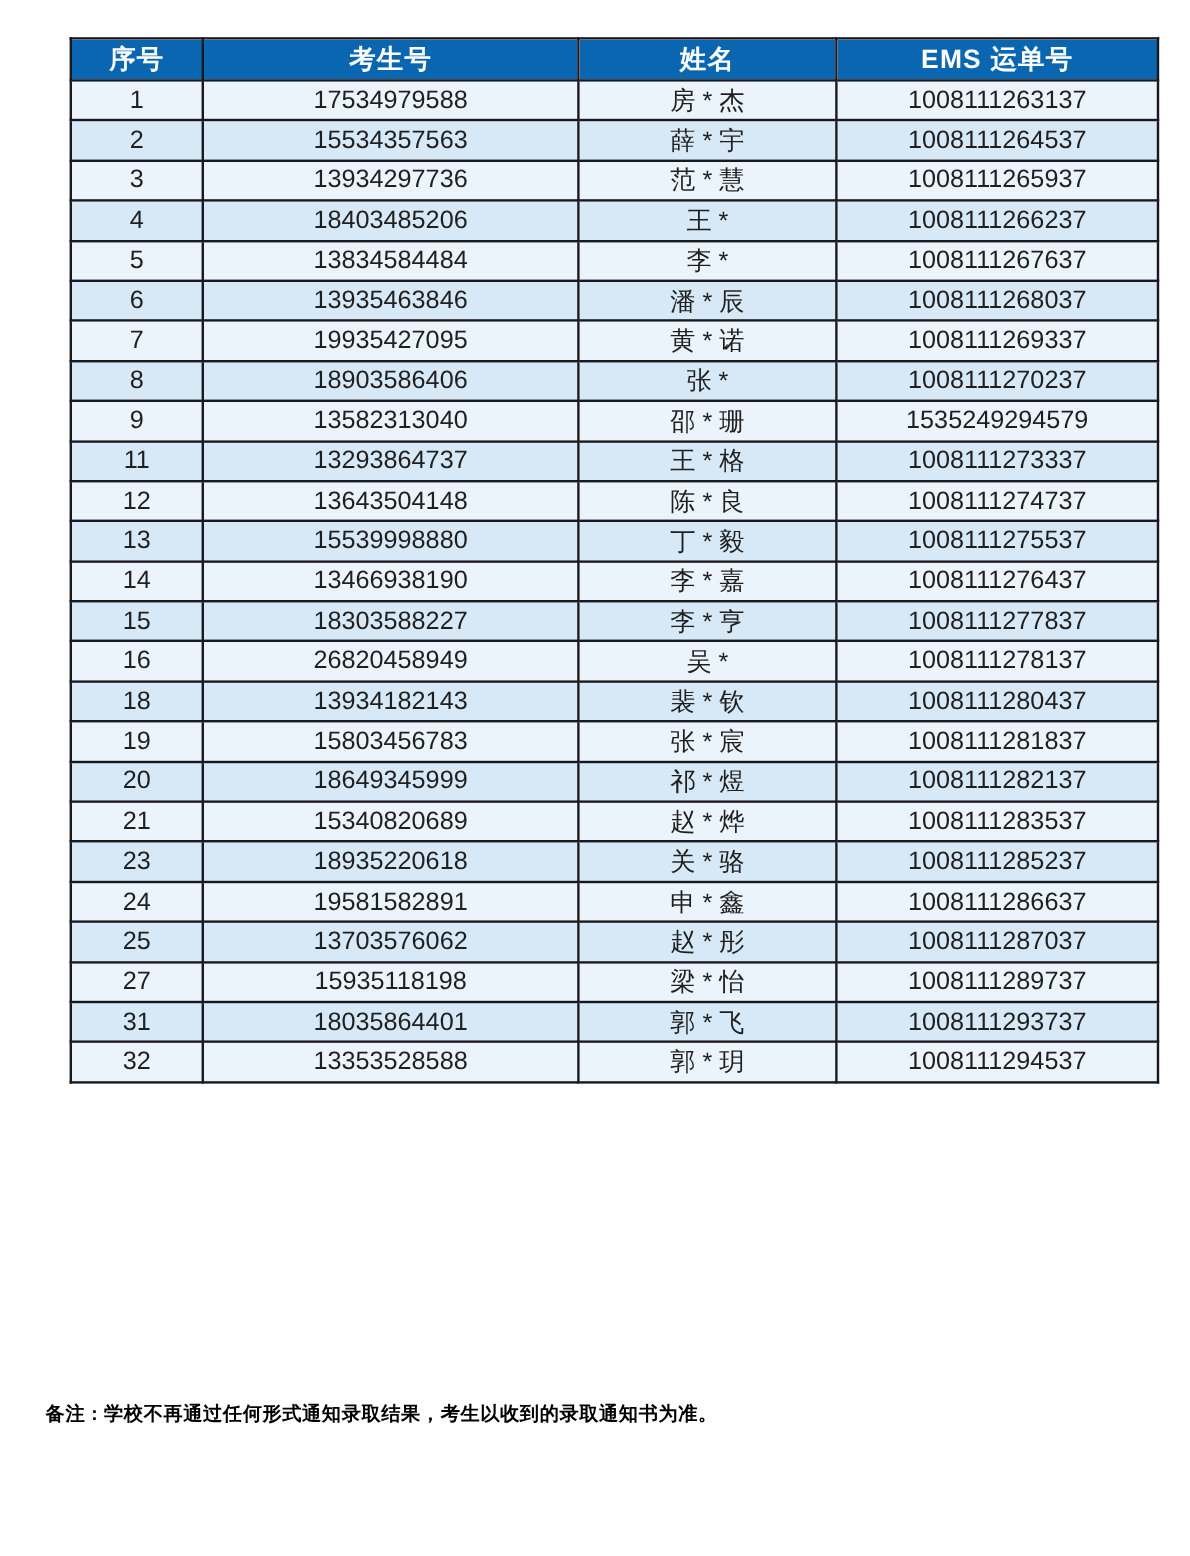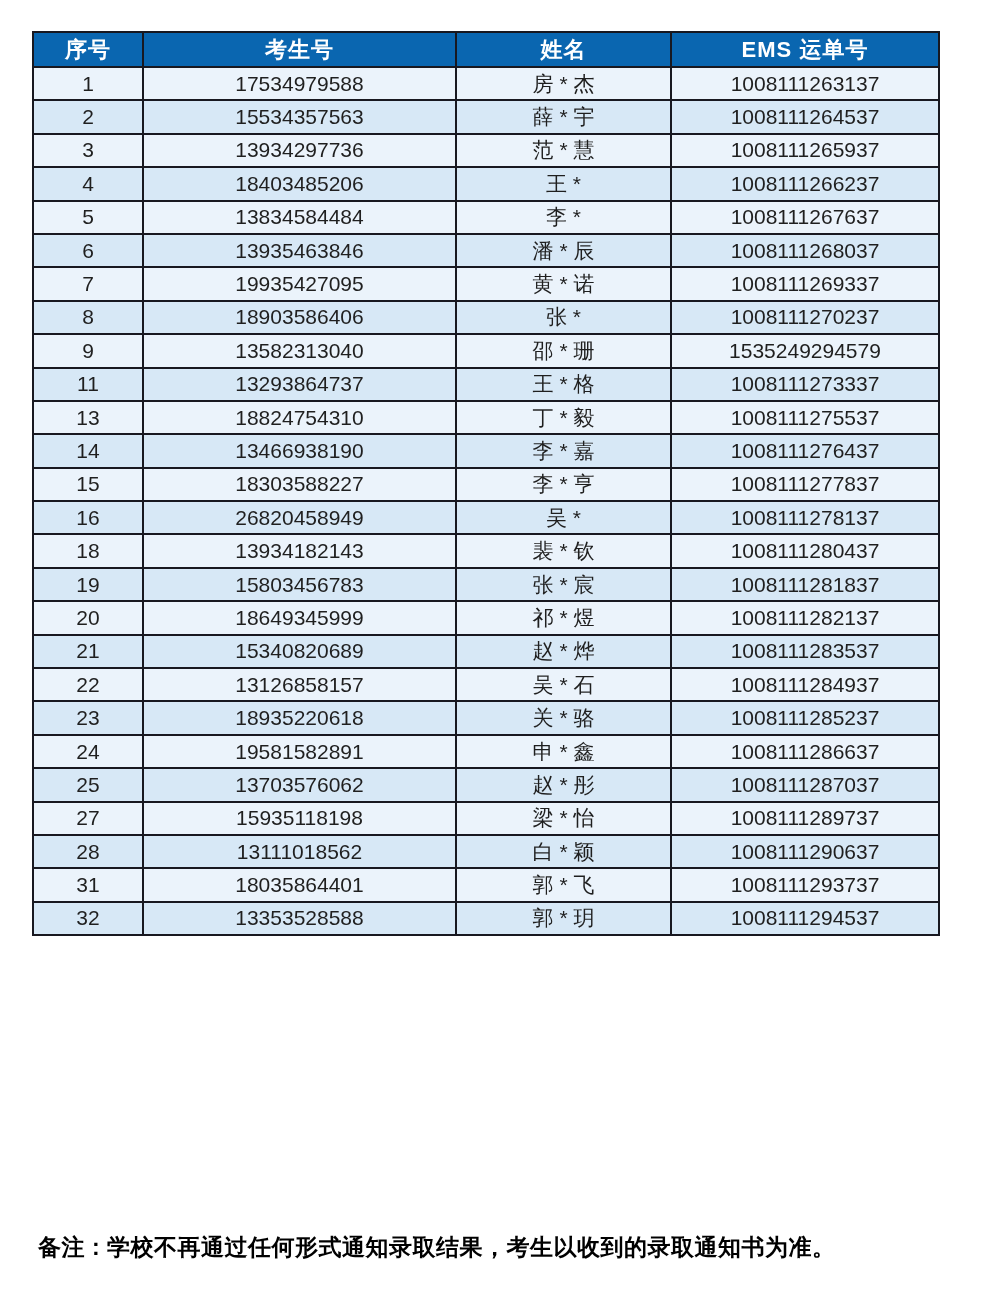--- a/index.html
+++ b/index.html
@@ -21,21 +21,21 @@
   }
   .page {
     position: relative;
     width: 992px;
     height: 1297px;
     background: var(--page-bg);
     overflow: hidden;
   }
   table.ems-table {
     position: absolute;
-    left: 32px;
+    left: 58px;
     top: 31px;
     width: 906px;
     border-collapse: collapse;
     table-layout: fixed;
   }
   .ems-table col.c-serial    { width: 110px; }
   .ems-table col.c-candidate { width: 313px; }
   .ems-table col.c-name      { width: 215px; }
   .ems-table col.c-ems       { width: 268px; }
   .ems-table th, .ems-table td {
@@ -57,24 +57,24 @@
   .ems-table tbody td {
     height: 33.4px;
     font-size: 21px;
     color: var(--cell-text);
   }
   .ems-table tbody tr:nth-child(odd)  td { background: var(--row-odd-bg); }
   .ems-table tbody tr:nth-child(even) td { background: var(--row-even-bg); }
   .note {
     position: absolute;
     left: 38px;
-    top: 1232px;
+    top: 1168px;
     width: 930px;
     margin: 0;
-    font-size: 23px;
+    font-size: 16px;
     font-weight: 700;
     color: var(--note-text);
     letter-spacing: 0.5px;
   }
 </style>
 </head>
 <body>
 
 <div class="page">
 
@@ -148,22 +148,28 @@
           <td>邵 * 珊</td>
           <td>1535249294579</td>
         </tr>
         <tr>
           <td>11</td>
           <td>13293864737</td>
           <td>王 * 格</td>
           <td>1008111273337</td>
         </tr>
         <tr>
+          <td>12</td>
+          <td>13643504148</td>
+          <td>陈 * 良</td>
+          <td>1008111274737</td>
+        </tr>
+        <tr>
           <td>13</td>
-          <td>18824754310</td>
+          <td>15539998880</td>
           <td>丁 * 毅</td>
           <td>1008111275537</td>
         </tr>
         <tr>
           <td>14</td>
           <td>13466938190</td>
           <td>李 * 嘉</td>
           <td>1008111276437</td>
         </tr>
         <tr>
@@ -196,26 +202,20 @@
           <td>祁 * 煜</td>
           <td>1008111282137</td>
         </tr>
         <tr>
           <td>21</td>
           <td>15340820689</td>
           <td>赵 * 烨</td>
           <td>1008111283537</td>
         </tr>
         <tr>
-          <td>22</td>
-          <td>13126858157</td>
-          <td>吴 * 石</td>
-          <td>1008111284937</td>
-        </tr>
-        <tr>
           <td>23</td>
           <td>18935220618</td>
           <td>关 * 骆</td>
           <td>1008111285237</td>
         </tr>
         <tr>
           <td>24</td>
           <td>19581582891</td>
           <td>申 * 鑫</td>
           <td>1008111286637</td>
@@ -226,26 +226,20 @@
           <td>赵 * 彤</td>
           <td>1008111287037</td>
         </tr>
         <tr>
           <td>27</td>
           <td>15935118198</td>
           <td>梁 * 怡</td>
           <td>1008111289737</td>
         </tr>
         <tr>
-          <td>28</td>
-          <td>13111018562</td>
-          <td>白 * 颖</td>
-          <td>1008111290637</td>
-        </tr>
-        <tr>
           <td>31</td>
           <td>18035864401</td>
           <td>郭 * 飞</td>
           <td>1008111293737</td>
         </tr>
         <tr>
           <td>32</td>
           <td>13353528588</td>
           <td>郭 * 玥</td>
           <td>1008111294537</td>

